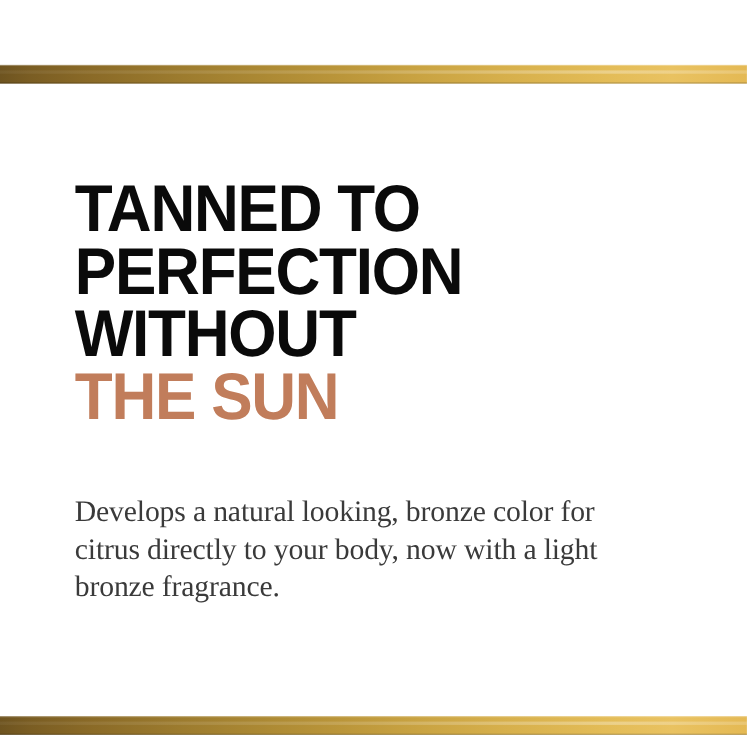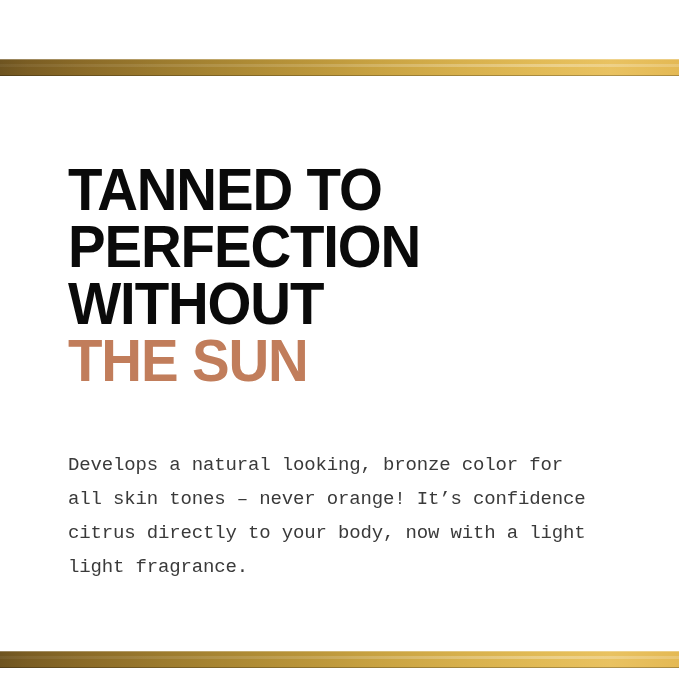--- a/index.html
+++ b/index.html
@@ -89,23 +89,23 @@
   }
   .headline .line { display: block; white-space: nowrap; }
   .headline .accent { color: #c17d5b; }
 
   .body-copy {
     margin: 0;
     position: absolute;
     top: 287px;
     left: 0;
     width: 545px;
-    font-family: Liberation Mono, monospace;
+    font-family: Liberation Serif, serif;
     font-weight: 300;
-    font-size: 19px;
+    font-size: 27px;
     line-height: 34px;
     letter-spacing: -0.15px;
     color: #3a3a3a;
   }
   .body-copy .line { display: block; white-space: nowrap; }
 </style>
 </head>
 <body>
 
 <div class="banner">
@@ -116,22 +116,21 @@
 
     <h1 class="headline">
       <span class="line">TANNED TO</span>
       <span class="line">PERFECTION</span>
       <span class="line">WITHOUT</span>
       <span class="line accent">THE SUN</span>
     </h1>
 
     <p class="body-copy">
       <span class="line">Develops a natural looking, bronze color for</span>
-      <span class="line">all skin tones – never orange! It’s confidence</span>
       <span class="line">citrus directly to your body, now with a light</span>
-      <span class="line">light fragrance.</span>
+      <span class="line">bronze fragrance.</span>
     </p>
 
   </div>
 
   <div class="gold-rule bottom"></div>
 
 </div>
 
 </body></html>

